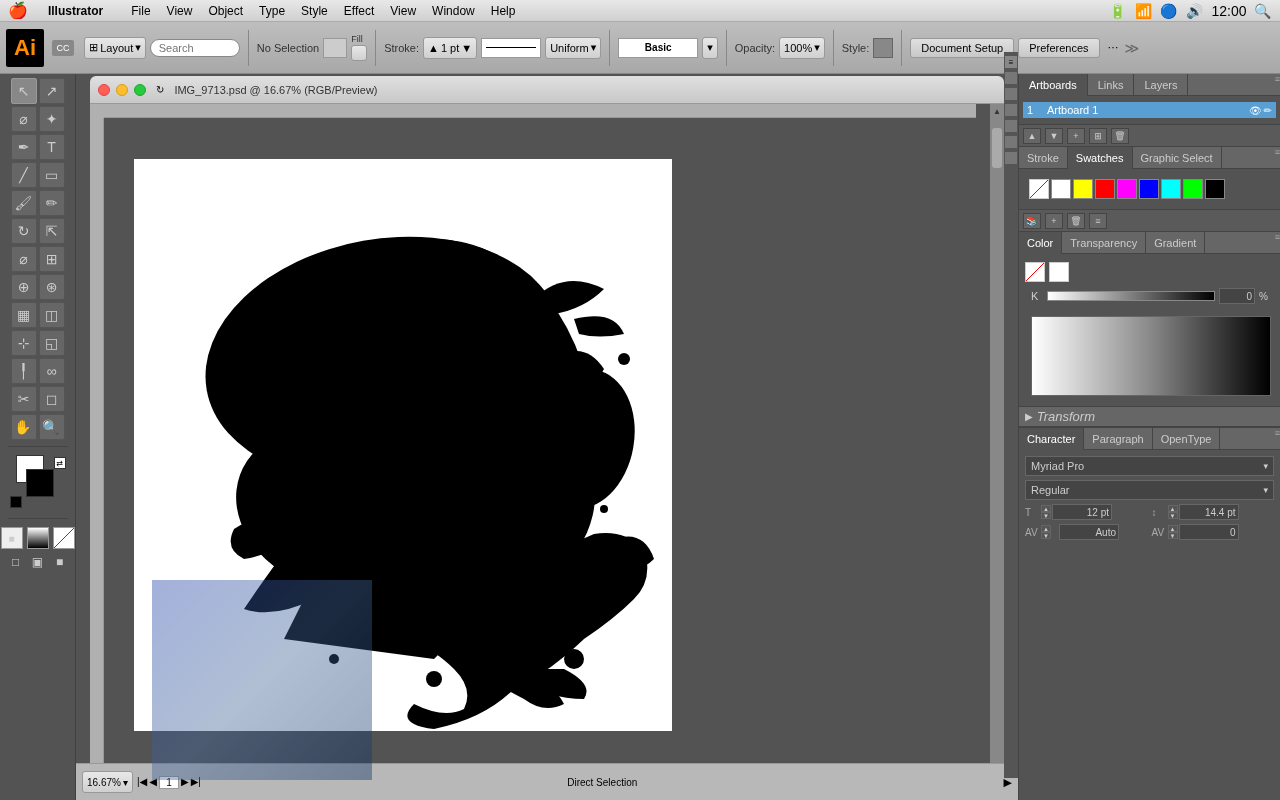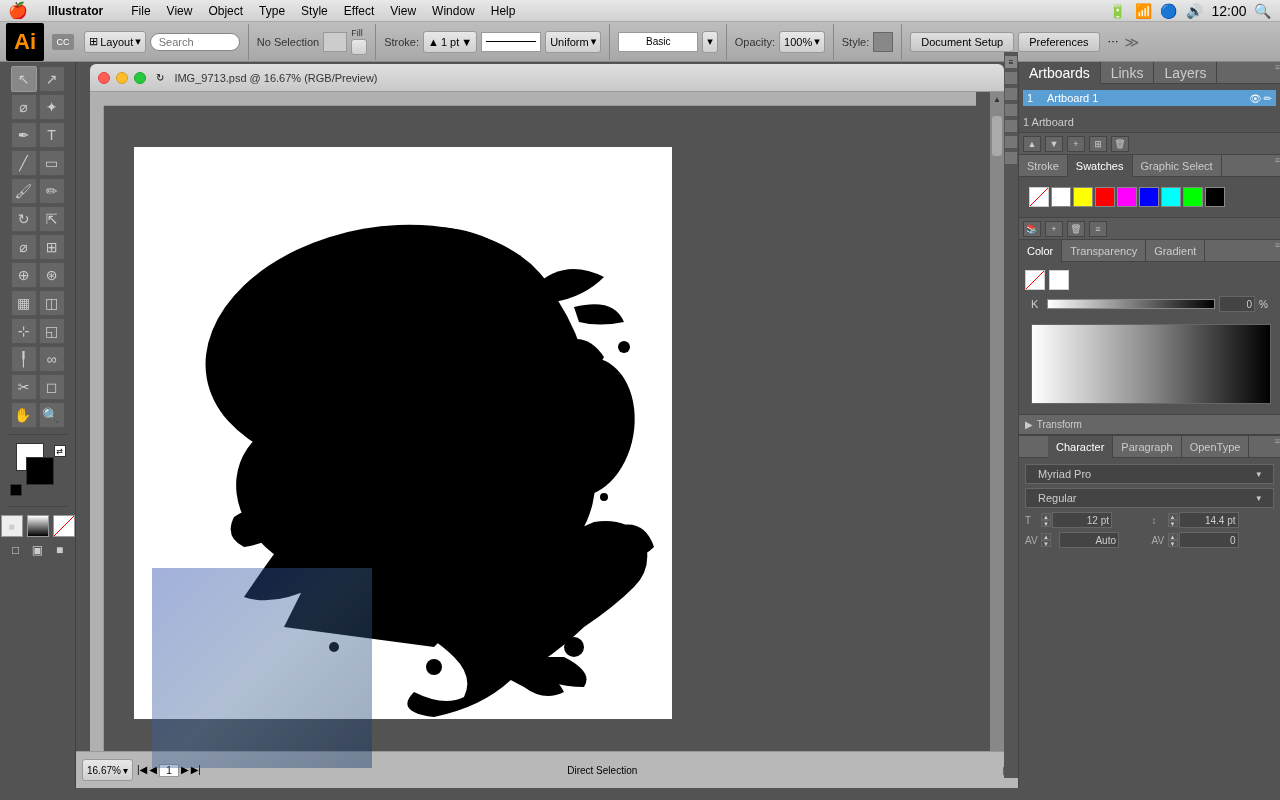--- a/index.html
+++ b/index.html
@@ -12,21 +12,21 @@
       border-bottom: 1px solid #aaa;
     }
     #menubar .apple { margin-right: 12px; font-size: 16px; }
     #menubar .app-name { font-weight: bold; margin-right: 12px; font-size: 12px; }
     #menubar .menu-item { padding: 0 8px; font-size: 12px; cursor: pointer; height: 22px; line-height: 22px; }
     .menubar-right { margin-left: auto; display: flex; align-items: center; gap: 8px; font-size: 12px; }
     .menubar-right span { font-size: 14px; }
 
     
     #toolbar {
-      width: 1280px; height: 40px; background: linear-gradient(to bottom, #bebebe, #a8a8a8);
+      width: 1280px; height: 52px; background: linear-gradient(to bottom, #bebebe, #a8a8a8);
       display: flex; align-items: center; padding: 0 6px; gap: 4px;
       border-bottom: 1px solid #888;
     }
     .ai-logo {
       width: 38px; height: 38px; background: #000; color: #ff8c00; font-weight: bold;
       font-size: 22px; display: flex; align-items: center; justify-content: center;
       margin-right: 4px; border-radius: 2px;
     }
     .ai-badge {
       width: 22px; height: 16px; background: #888; color: white; font-size: 9px;
@@ -38,21 +38,21 @@
       padding: 2px 8px; width: 90px; font-size: 11px;
     }
     .toolbar-divider { width: 1px; height: 36px; background: #888; margin: 0 4px; }
     .tb-label { font-size: 11px; color: #333; }
     .tb-select {
       background: linear-gradient(to bottom, #e8e8e8, #d0d0d0);
       border: 1px solid #999; border-radius: 3px; padding: 2px 4px; font-size: 11px;
       display: flex; align-items: center; gap: 2px; cursor: pointer; height: 22px;
     }
     .tb-color-box { width: 24px; height: 20px; background: #ddd; border: 1px solid #999; }
-    .tb-stroke-preview { width: 60px; height: 20px; background: #fff; border: 1px solid #999; display: flex; align-items: center; justify-content: center; }
+    .tb-stroke-preview { width: 60px; height: 20px; background: #fff; border: 1px solid #999; display: flex; align-items: center; justify-content: center; font-weight: bold; }
     .tb-stroke-line { width: 50px; height: 1px; background: #000; }
     .color-indicator { width: 20px; height: 20px; background: #888; border: 1px solid #666; }
     .doc-setup-btn {
       background: linear-gradient(to bottom, #e0e0e0, #c8c8c8);
       border: 1px solid #999; border-radius: 3px; padding: 3px 10px;
       font-size: 11px; cursor: pointer;
     }
     .prefs-btn {
       background: linear-gradient(to bottom, #e0e0e0, #c8c8c8);
       border: 1px solid #999; border-radius: 3px; padding: 3px 10px;
@@ -136,21 +136,21 @@
     }
 
     
     #artboards-panel {
       background: #535353; border-bottom: 1px solid #444;
     }
     .panel-tabs {
       display: flex; background: #666; border-bottom: 1px solid #444; height: 22px;
     }
     .panel-tab {
-      padding: 0 10px; font-size: 14px; cursor: pointer; height: 22px;
+      padding: 0 10px; font-size: 11px; cursor: pointer; height: 22px;
       line-height: 22px; color: #ccc; border-right: 1px solid #444;
     }
     .panel-tab.active { background: #535353; color: #fff; }
     .panel-content { padding: 4px; }
     .artboard-item {
       display: flex; align-items: center; gap: 4px; padding: 2px 4px;
       background: #5a9fd4; color: #fff; margin: 2px 0;
     }
     .artboard-num { font-size: 11px; width: 16px; }
     .artboard-name { font-size: 11px; flex: 1; }
@@ -179,31 +179,31 @@
     .slider-row { display: flex; align-items: center; gap: 4px; margin-bottom: 4px; }
     .slider-label { width: 12px; font-size: 11px; color: #ccc; }
     .slider-track { flex: 1; height: 10px; background: linear-gradient(to right, #fff, #000); border: 1px solid #888; cursor: pointer; }
     .slider-input { width: 36px; height: 16px; background: #444; border: 1px solid #666; color: #ccc; font-size: 10px; text-align: right; padding: 0 2px; }
     .slider-pct { font-size: 10px; color: #ccc; }
     .grayscale-bar { width: 220px; height: 80px; margin: 4px 6px; background: linear-gradient(to right, #fff, #000); border: 1px solid #666; }
 
     
     #transform-panel { border-bottom: 1px solid #444; }
     .transform-header { height: 20px; background: #666; display: flex; align-items: center; padding: 0 6px; gap: 4px; cursor: pointer; border-bottom: 1px solid #444; }
-    .transform-label { font-size: 10px; color: #ccc; }
+    .transform-label { font-size: 13px; color: #ccc; font-style: italic; }
     .transform-arrow { font-size: 10px; color: #ccc; }
 
     
     #character-panel { }
     .character-tabs { display: flex; background: #666; border-bottom: 1px solid #444; height: 22px; }
     .character-tab { padding: 0 8px; font-size: 11px; cursor: pointer; height: 22px; line-height: 22px; color: #ccc; border-right: 1px solid #444; }
-    .character-tab.active { background: #535353; color: #fff; margin-left: 29px; }
+    .character-tab.active { background: #535353; color: #fff; }
     .character-content { padding: 6px; }
     .font-row { display: flex; align-items: center; gap: 4px; margin-bottom: 4px; }
-    .font-select { flex: 1; height: 20px; background: #444; border: 1px solid #666; color: #ccc; font-size: 11px; padding: 0 12px; display: flex; align-items: center; justify-content: space-between; cursor: pointer; }
+    .font-select { flex: 1; height: 20px; background: #444; border: 1px solid #666; color: #ccc; font-size: 11px; padding: 0 5px; display: flex; align-items: center; justify-content: space-between; cursor: pointer; }
     .font-arrow { font-size: 9px; }
     .char-grid { display: grid; grid-template-columns: 1fr 1fr; gap: 4px; }
     .char-field { display: flex; align-items: center; gap: 2px; }
     .char-icon { width: 14px; font-size: 10px; color: #aaa; }
     .char-input { width: 60px; height: 16px; background: #444; border: 1px solid #666; color: #ccc; font-size: 10px; text-align: right; padding: 0 2px; }
     .char-step { width: 10px; height: 7px; background: #555; border: 1px solid #666; font-size: 6px; color: #ccc; display: flex; align-items: center; justify-content: center; cursor: pointer; }
 
     
     .panel-bottom-bar {
       height: 22px; background: #5a5a5a; border-top: 1px solid #444;
@@ -514,21 +514,20 @@
         <div class="panel-content">
           <div class="artboard-item">
             <span class="artboard-num">1</span>
             <span class="artboard-name">Artboard 1</span>
             <div class="artboard-icons">
               <span class="artboard-icon">👁</span>
               <span class="artboard-icon">✏</span>
             </div>
           </div>
         </div>
-        <div class="artboard-count">1 Artboard</div>
         <div class="panel-bottom-bar">
           <div class="pbb-btn">▲</div>
           <div class="pbb-btn">▼</div>
           <div class="pbb-btn">+</div>
           <div class="pbb-btn">⊞</div>
           <div class="pbb-btn">🗑</div>
         </div>
       </div>
 
       <div id="stroke-panel">

